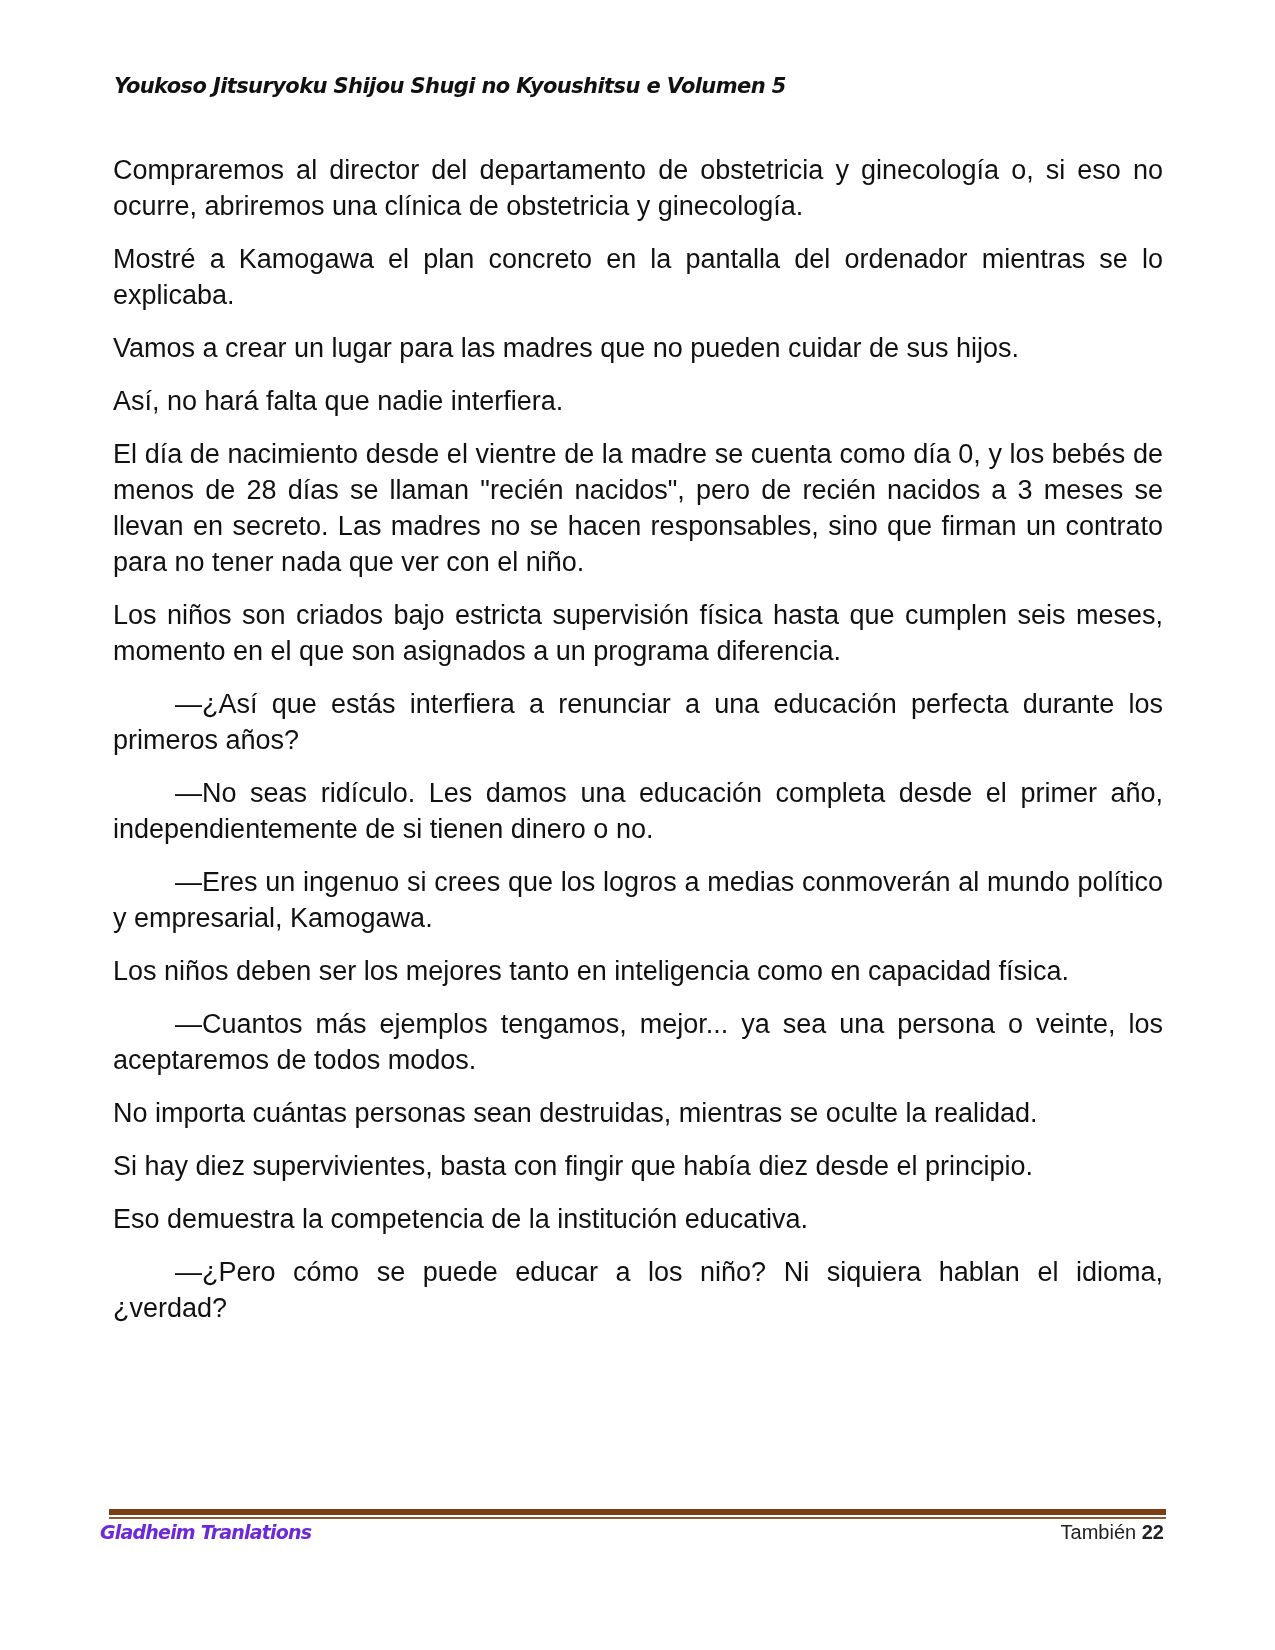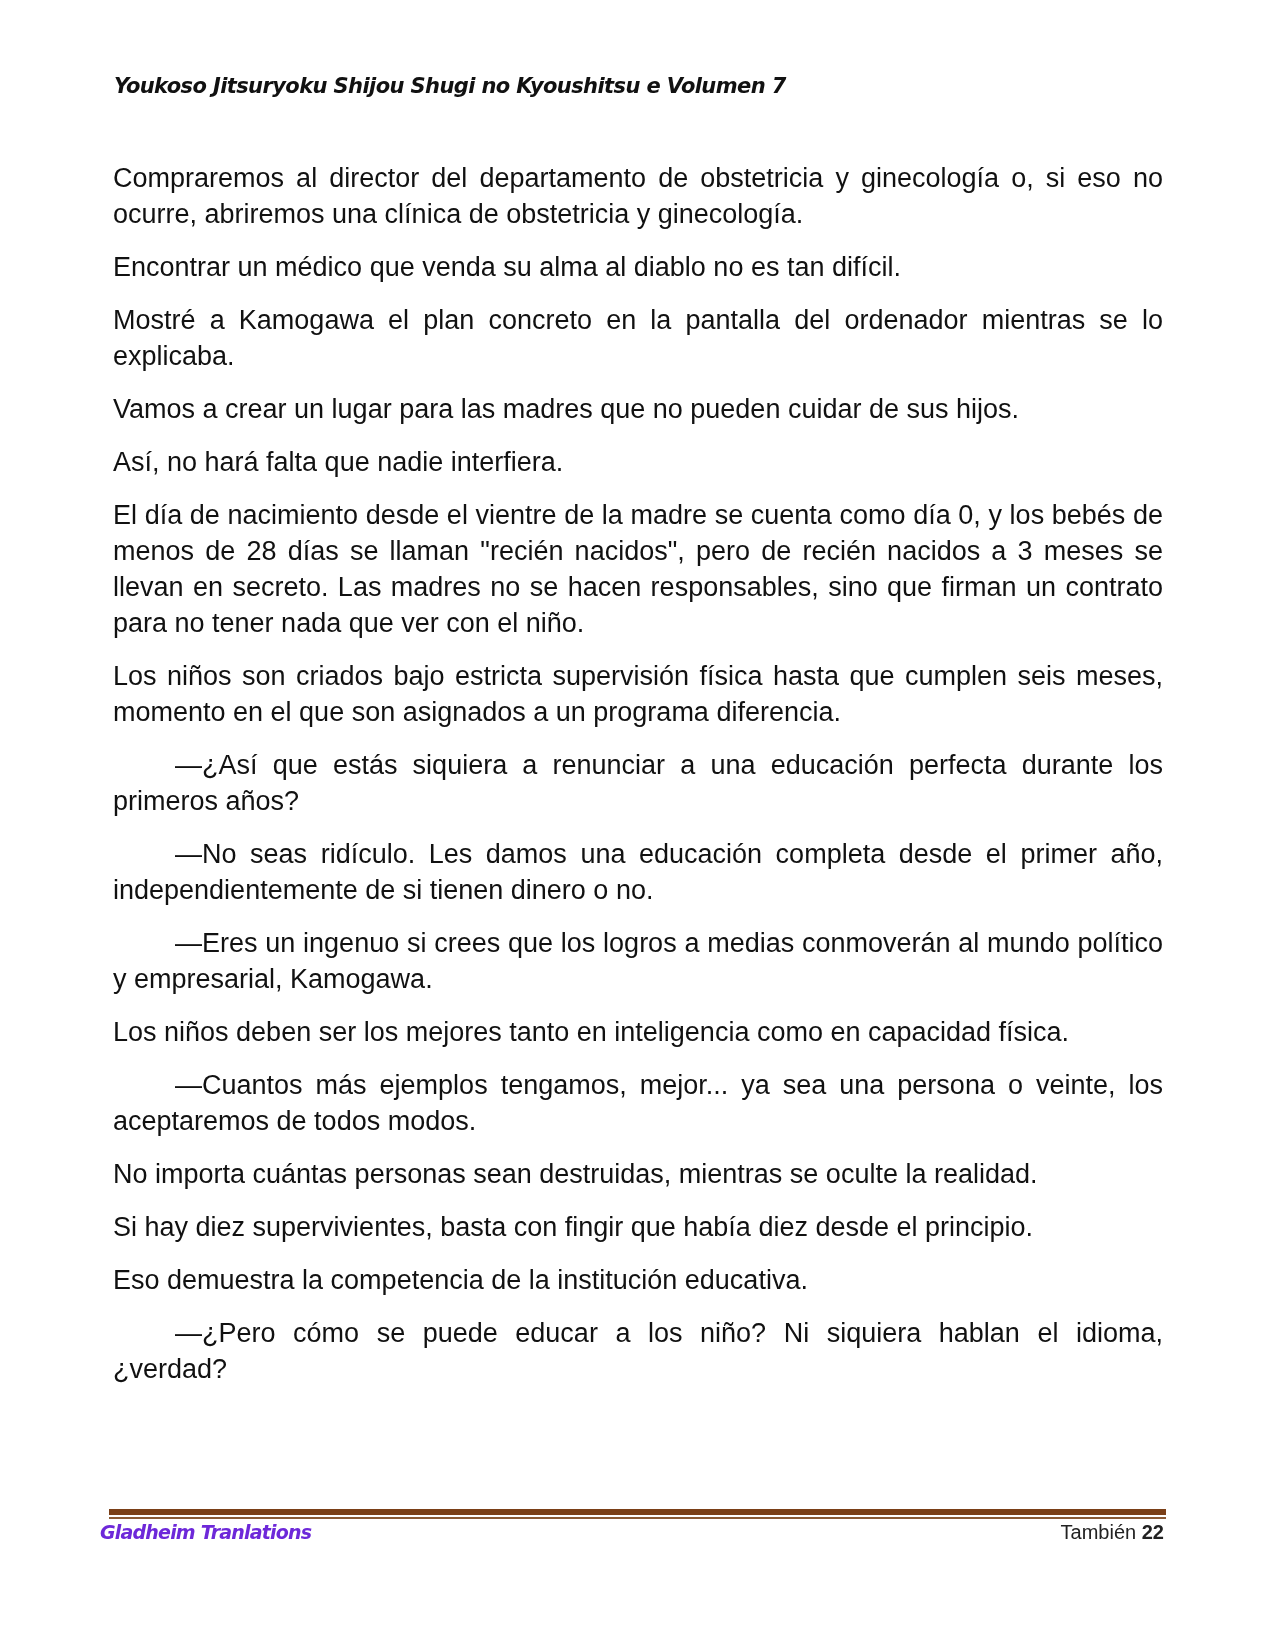--- a/index.html
+++ b/index.html
@@ -7,21 +7,21 @@
   .page { position: absolute; left: 0; top: 0; width: 1275px; height: 1650px; background: #fff; }
   .header {
     position: absolute; left: 114px; top: 74px;
     font-family: "DejaVu Sans", sans-serif; font-weight: bold; font-style: italic;
     font-size: 21px; color: #111; letter-spacing: -0.6px; white-space: nowrap;
   }
   .body-text {
     position: absolute; left: 113px; top: 148px; width: 1050px;
     font-family: "Liberation Sans", sans-serif; font-size: 27px; line-height: 36px; color: #111;
   }
-  .body-text p { margin: 12px 0 17px 0; text-align: justify; }
+  .body-text p { margin: 4px 0 17px 0; text-align: justify; }
   .body-text p.dialog { text-indent: 62px; }
   .footer-rule {
     position: absolute; left: 109px; top: 1509px; width: 1057px; height: 6px; background: #7a3f17;
   }
   .footer-rule-thin {
     position: absolute; left: 109px; top: 1517px; width: 1057px; height: 2px; background: #8a5a35;
   }
   .footer-left {
     position: absolute; left: 100px; top: 1521px;
     font-family: "DejaVu Sans", sans-serif; font-weight: bold; font-style: italic; font-size: 19px;
@@ -30,31 +30,30 @@
   .footer-right {
     position: absolute; right: 111px; top: 1521px;
     font-family: "Liberation Sans", sans-serif; font-size: 20px; color: #222;
   }
   .footer-right .num { font-weight: bold; }
 </style>
 </head>
 <body>
 
 <div class="page">
-  <div class="header">Youkoso Jitsuryoku Shijou Shugi no Kyoushitsu e  Volumen 7</div>
+  <div class="header">Youkoso Jitsuryoku Shijou Shugi no Kyoushitsu e  Volumen 5</div>
 
   <div class="body-text">
     <p>Compraremos al director del departamento de obstetricia y ginecología o, si eso no ocurre, abriremos una clínica de obstetricia y ginecología.</p>
-    <p>Encontrar un médico que venda su alma al diablo no es tan difícil.</p>
     <p>Mostré a Kamogawa el plan concreto en la pantalla del ordenador mientras se lo explicaba.</p>
     <p>Vamos a crear un lugar para las madres que no pueden cuidar de sus hijos.</p>
     <p>Así, no hará falta que nadie interfiera.</p>
     <p>El día de nacimiento desde el vientre de la madre se cuenta como día 0, y los bebés de menos de 28 días se llaman "recién nacidos", pero de recién nacidos a 3 meses se llevan en secreto. Las madres no se hacen responsables, sino que firman un contrato para no tener nada que ver con el niño.</p>
     <p>Los niños son criados bajo estricta supervisión física hasta que cumplen seis meses, momento en el que son asignados a un programa diferencia.</p>
-    <p class="dialog">—¿Así que estás siquiera a renunciar a una educación perfecta durante los primeros años?</p>
+    <p class="dialog">—¿Así que estás interfiera a renunciar a una educación perfecta durante los primeros años?</p>
     <p class="dialog">—No seas ridículo. Les damos una educación completa desde el primer año, independientemente de si tienen dinero o no.</p>
     <p class="dialog">—Eres un ingenuo si crees que los logros a medias conmoverán al mundo político y empresarial, Kamogawa.</p>
     <p>Los niños deben ser los mejores tanto en inteligencia como en capacidad física.</p>
     <p class="dialog">—Cuantos más ejemplos tengamos, mejor... ya sea una persona o veinte, los aceptaremos de todos modos.</p>
     <p>No importa cuántas personas sean destruidas, mientras se oculte la realidad.</p>
     <p>Si hay diez supervivientes, basta con fingir que había diez desde el principio.</p>
     <p>Eso demuestra la competencia de la institución educativa.</p>
     <p class="dialog">—¿Pero cómo se puede educar a los niño? Ni siquiera hablan el idioma, ¿verdad?</p>
   </div>
 

